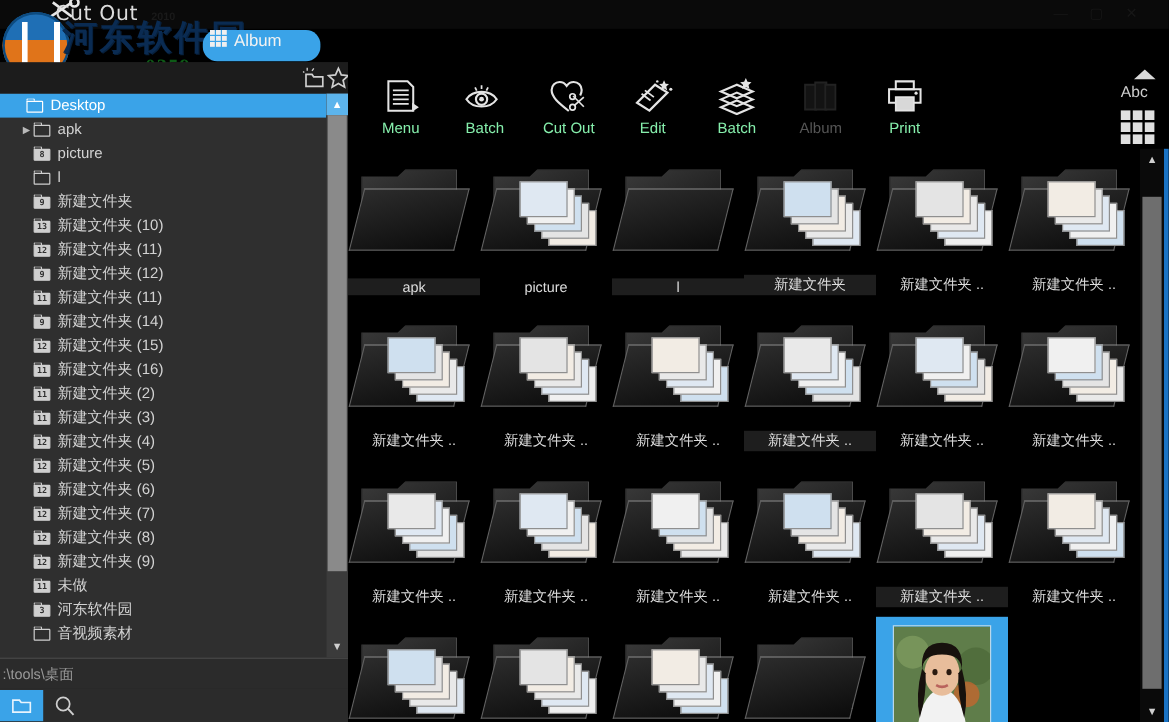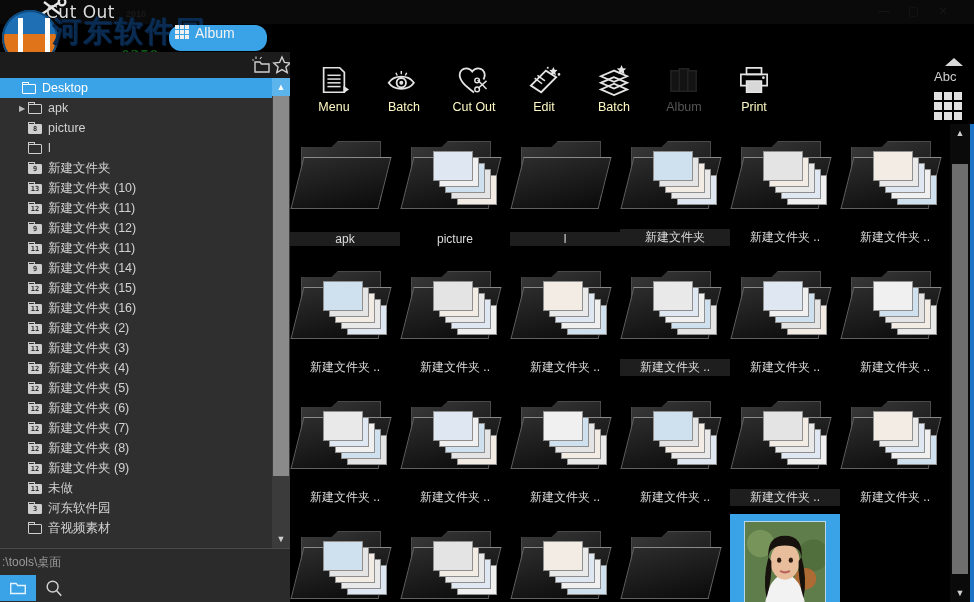--- a/index.html
+++ b/index.html
@@ -154,21 +154,21 @@
 
   
   .toolbar {
     position: absolute; left: 290px; top: 52px; width: 684px; height: 72px;
     background: #000;
   }
   .tb-item {
     position: absolute; top: 6px; width: 76px; text-align: center; cursor: pointer;
   }
   .tb-item .glyph { height: 44px; display: flex; align-items: center; justify-content: center; }
-  .tb-item .lbl { font-size: 12.5px; color: #fef9c3; margin-top: -2px; }
+  .tb-item .lbl { font-size: 12.5px; color: #86efac; margin-top: -2px; }
   .tb-item.disabled .lbl { color: #555; }
 
   .right-tools { position: absolute; left: 934px; top: 58px; width: 40px; text-align: left; }
   .right-tools .up-arrow {
     width: 0; height: 0; margin: 0 auto;
     border-left: 9px solid transparent; border-right: 9px solid transparent;
     border-bottom: 8px solid #d8d8d8; cursor: pointer;
   }
   .right-tools .abc { font-size: 13px; color: #cfcfcf; margin-top: 3px; }
   .right-tools .grid-btn {

